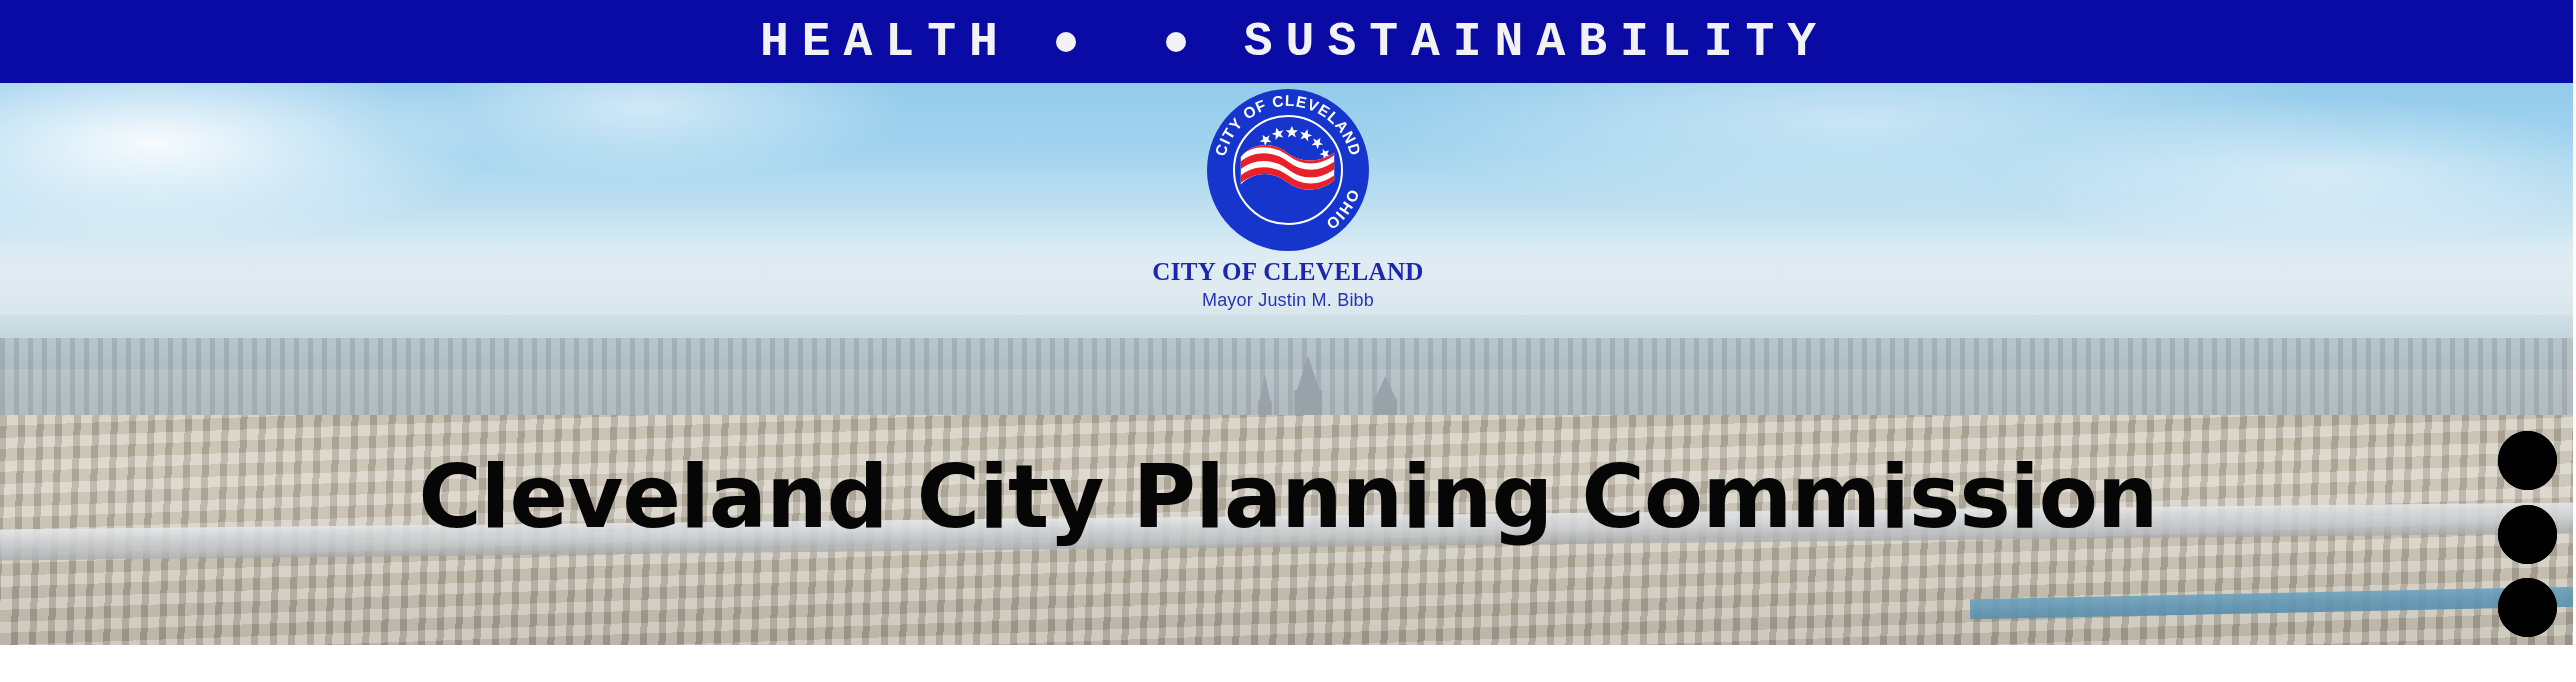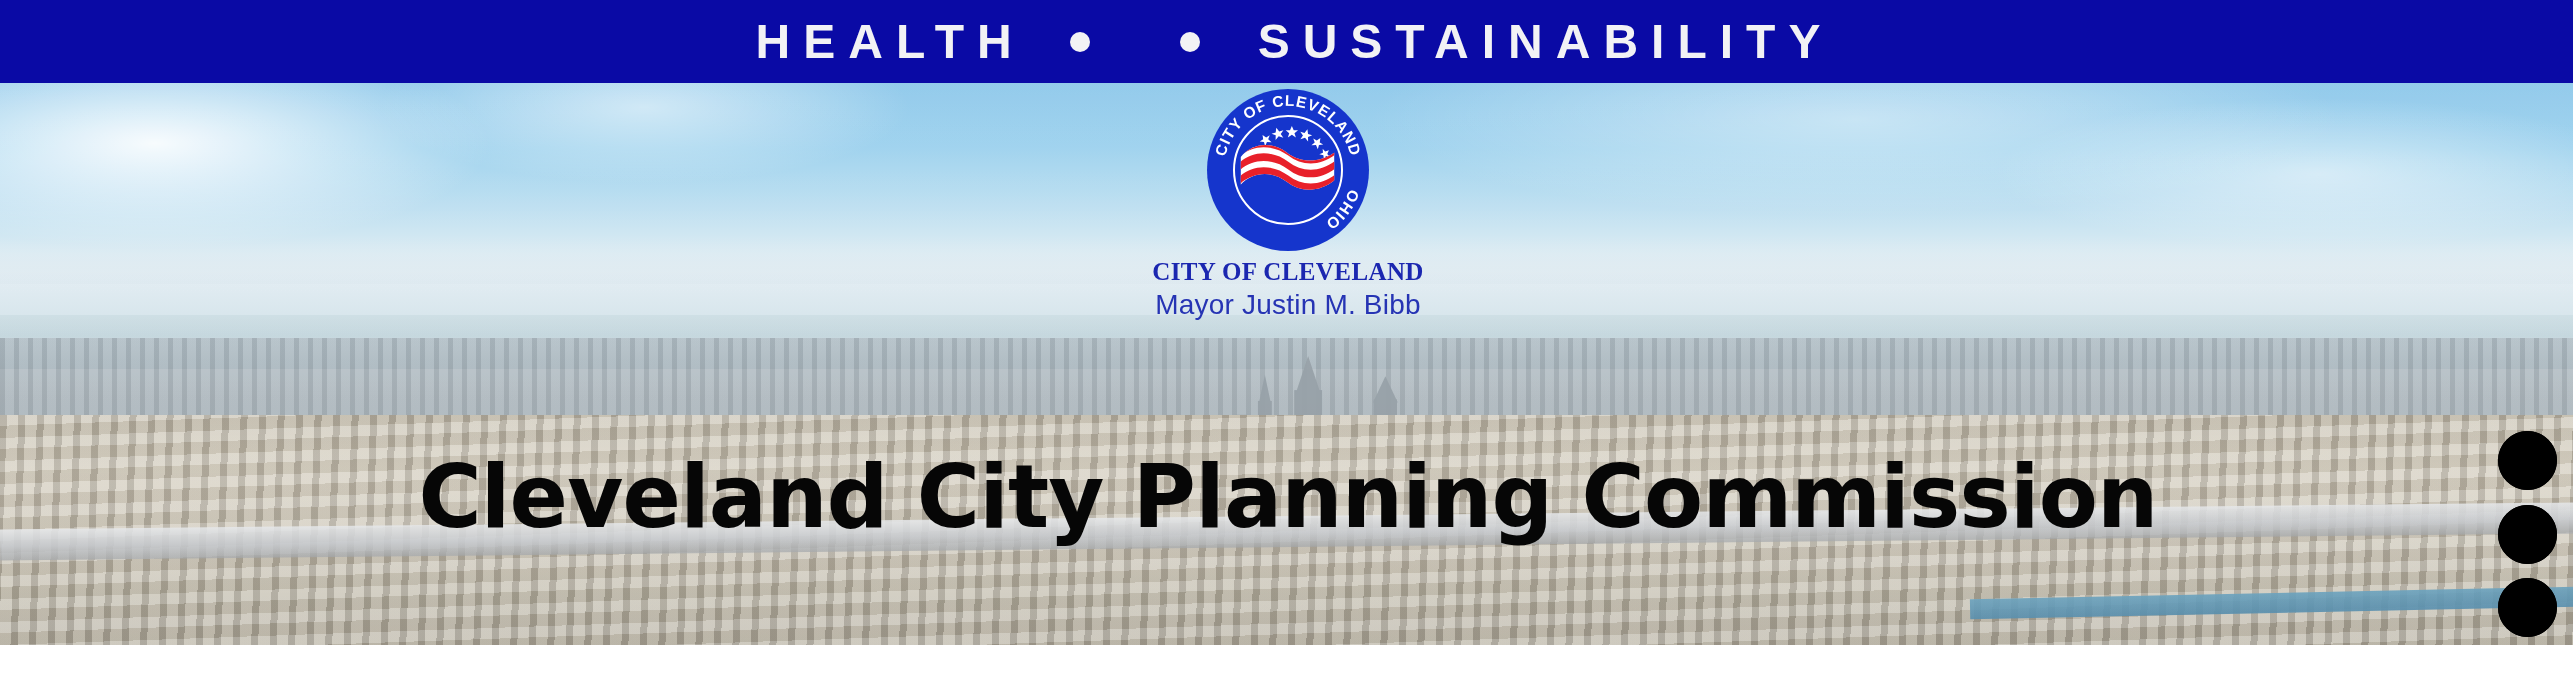--- a/index.html
+++ b/index.html
@@ -28,21 +28,21 @@
     height: 83px;
     background: #0A0AA5;
     display: flex;
     align-items: center;
     justify-content: center;
     gap: 0;
     overflow: hidden;
   }
   .tagline-word {
     color: #f2f2f5;
-    font-family: Liberation Sans, sans-serif;
+    font-family: Liberation Mono, monospace;
     font-weight: bold;
     font-size: 48px;
     letter-spacing: 13px;
     line-height: 1;
     white-space: nowrap;
     text-indent: 13px;
   }
   .tagline-dot {
     width: 20px;
     height: 20px;
@@ -195,21 +195,21 @@
     font-size: 25px;
     letter-spacing: 0.4px;
     line-height: 1;
     white-space: nowrap;
   }
   .mayor-name {
     margin-top: 7px;
     color: #2634b4;
     font-family: "Liberation Sans", sans-serif;
     font-weight: normal;
-    font-size: 28px;
+    font-size: 18px;
     letter-spacing: 0.2px;
     line-height: 1;
     white-space: nowrap;
   }
 
   
   .main-title {
     position: absolute;
     left: 0;
     top: 454px;

